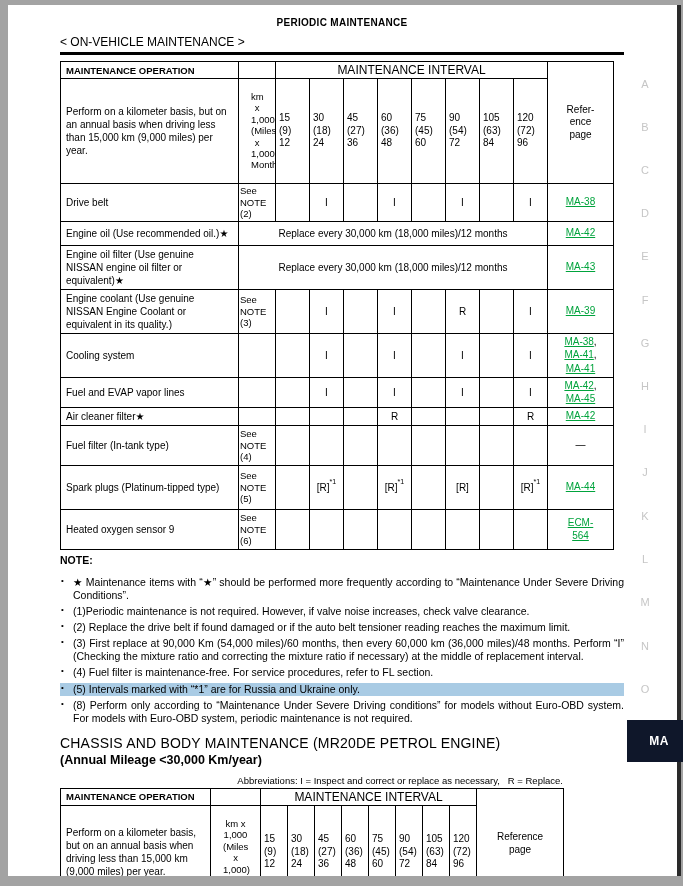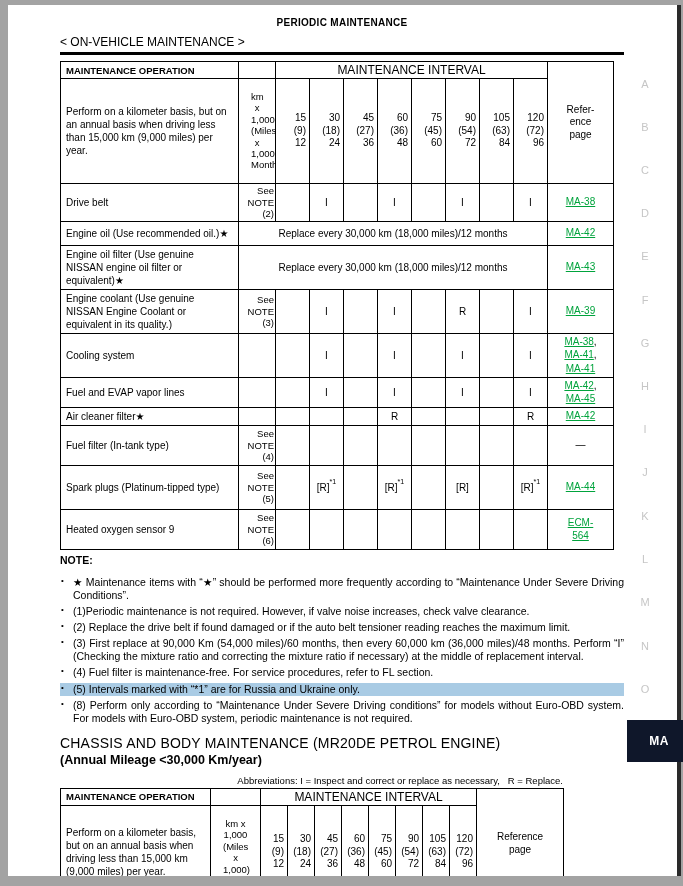--- a/index.html
+++ b/index.html
@@ -17,23 +17,23 @@
   .heavy-rule{height:3px;background:#000;margin-top:3px;}
   table{border-collapse:collapse;table-layout:fixed;margin-top:6px;}
   .tbl-main{width:553px;}
   .tbl-chassis{width:503px;}
   th,td{border:1px solid #000;font-size:10px;padding:1px 3px;vertical-align:middle;overflow:hidden;}
   .op-head{font-weight:bold;font-size:9.5px;text-align:left;padding-left:5px;}
   .int-head{font-weight:normal;font-size:12px;}
   .ref-head{font-weight:normal;font-size:10px;text-align:center;white-space:pre-line;line-height:1.25;}
   .desc{font-size:10px;line-height:1.3;text-align:left;padding:3px 5px;}
   .unit{font-size:9.5px;text-align:center;white-space:pre-line;line-height:1.2;padding:12px;}
-  .colh{font-size:10px;text-align:right;white-space:pre-line;line-height:1.25;}
+  .colh{font-size:10px;text-align:left;white-space:pre-line;line-height:1.25;}
   .op{font-size:10px;text-align:left;padding:2px 5px;line-height:1.3;}
-  .note-cell{font-size:9.5px;text-align:right;white-space:pre-line;line-height:1.2;padding:1px;}
+  .note-cell{font-size:9.5px;text-align:left;white-space:pre-line;line-height:1.2;padding:1px;}
   .iv{font-size:10px;text-align:center;padding:0;}
   .iv sup{font-size:7px;position:relative;top:-3px;left:0px;}
   .span-cell{font-size:10px;text-align:center;}
   .ref-cell{text-align:center;font-size:10px;line-height:1.35;}
   a.ref{color:#00A33C;text-decoration:underline;white-space:pre-line;}
   .notes{margin-top:4px;font-size:10.5px;}
   .notes-label{font-weight:bold;font-size:10.5px;margin-bottom:10px;}
   .note-item{position:relative;padding-left:13px;margin:3px 0;line-height:1.25;text-align:justify;}
   .note-item .bullet{position:absolute;left:1px;top:0;font-size:8px;}
   .hl{background:#a9cbe4;}

